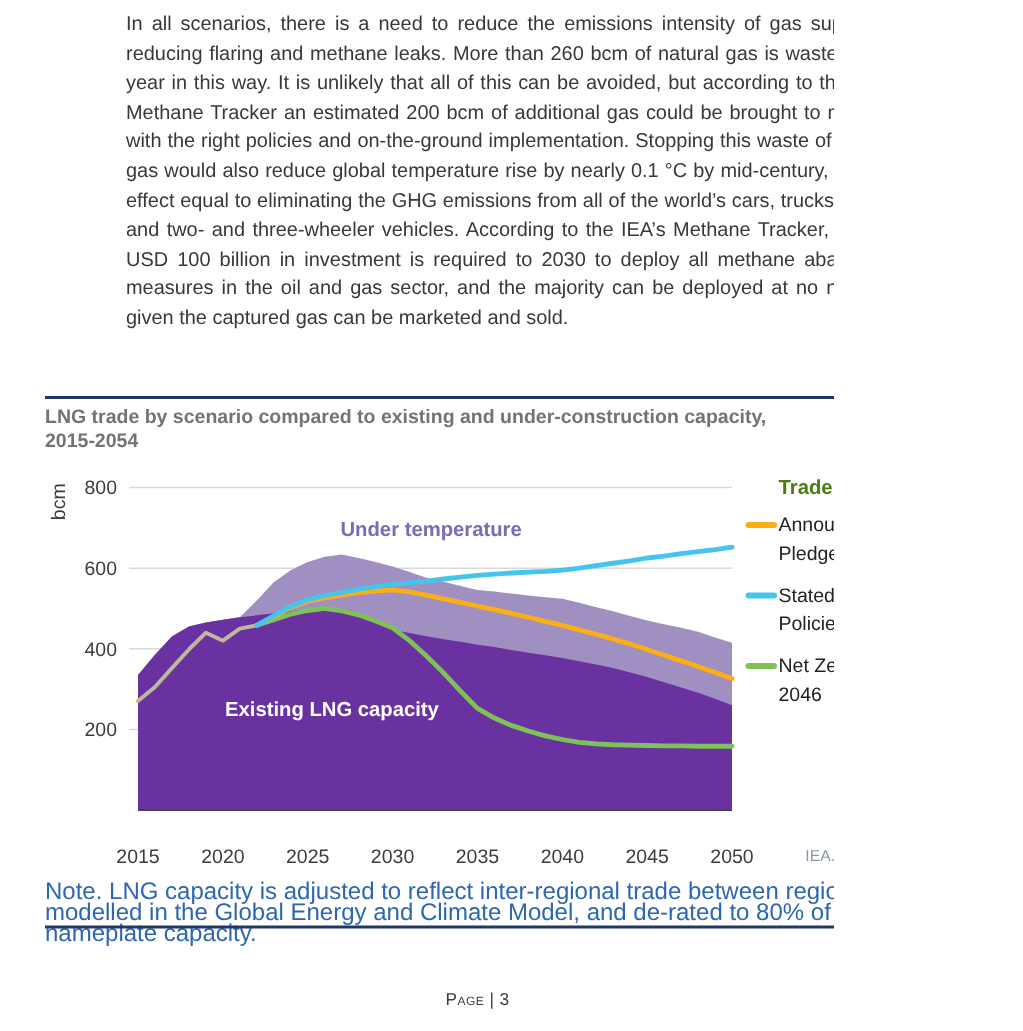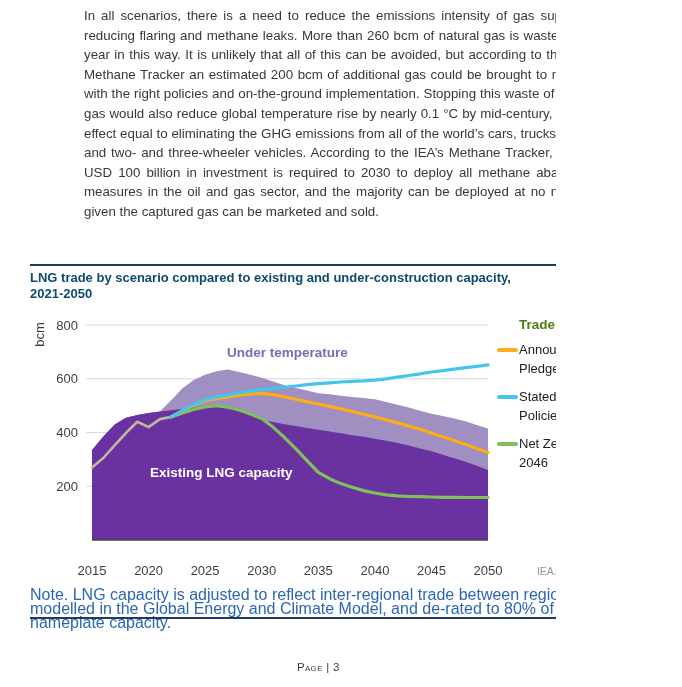--- a/index.html
+++ b/index.html
@@ -7,21 +7,21 @@
         font-family:"Liberation Sans",sans-serif;overflow:hidden;}
 
   .body-text{position:absolute;left:84px;top:6px;width:515px;margin:0;
              font-size:13.3px;line-height:19.6px;color:#383838;text-align:justify;}
 
   .rule{position:absolute;left:30px;height:2px;background:#1f3864;}
   .rule-top{top:264px;width:628px;}
   .rule-bottom{top:617px;width:588px;}
 
   .fig-title{position:absolute;left:30px;top:270px;width:620px;
-             font-size:13px;font-weight:bold;color:#0c4a6e;line-height:15.5px;}
+             font-size:13px;font-weight:bold;color:#737373;line-height:15.5px;}
 
   #chart-svg{position:absolute;left:0;top:0;font-family:"Liberation Sans",sans-serif;}
 
   .ylabel{position:absolute;left:19px;top:327px;width:40px;height:15px;text-align:center;
           font-size:13px;color:#3d3d3d;transform:rotate(-90deg);}
 
   .ann-under{position:absolute;left:227px;top:345px;font-size:13.5px;font-weight:bold;color:#7b6ab5;}
   .ann-existing{position:absolute;left:134px;top:465px;font-size:13.5px;font-weight:bold;color:#ffffff;padding-left:16px;}
 
   .legend{position:absolute;left:497px;top:317px;width:150px;}
@@ -44,21 +44,21 @@
 </style>
 </head>
 <body>
 
 <div class="page">
 
   <p class="body-text">In all scenarios, there is a need to reduce the emissions intensity of gas supply by reducing flaring and methane leaks. More than 260 bcm of natural gas is wasted each year in this way. It is unlikely that all of this can be avoided, but according to the IEA’s Methane Tracker an estimated 200 bcm of additional gas could be brought to markets with the right policies and on-the-ground implementation. Stopping this waste of natural gas would also reduce global temperature rise by nearly 0.1 °C by mid-century, with an effect equal to eliminating the GHG emissions from all of the world’s cars, trucks, buses and two- and three-wheeler vehicles. According to the IEA’s Methane Tracker, around USD 100 billion in investment is required to 2030 to deploy all methane abatement measures in the oil and gas sector, and the majority can be deployed at no net cost given the captured gas can be marketed and sold.</p>
 
   <div class="rule rule-top"></div>
 
-  <div class="fig-title"><span>LNG trade by scenario compared to existing and under-construction capacity,</span><br><span>2021-2050</span></div>
+  <div class="fig-title"><span>LNG trade by scenario compared to existing and under-construction capacity,</span><br><span>2015-2054</span></div>
 
   <svg id="chart-svg" width="682" height="687" viewBox="0 0 682 687">
       <line x1="86" y1="486.3" x2="488" y2="486.3" stroke="#d9d9d9" stroke-width="1"></line>
       <line x1="86" y1="432.5" x2="488" y2="432.5" stroke="#d9d9d9" stroke-width="1"></line>
       <line x1="86" y1="378.8" x2="488" y2="378.8" stroke="#d9d9d9" stroke-width="1"></line>
       <line x1="86" y1="325.0" x2="488" y2="325.0" stroke="#d9d9d9" stroke-width="1"></line>
       <polygon points="92.0,540.0 92.0,450.0 103.3,436.5 114.6,424.4 125.9,417.7 137.3,415.0 148.6,413.1 159.9,411.5 171.2,400.3 182.5,388.2 193.8,380.1 205.1,374.7 216.5,371.2 227.8,369.6 239.1,372.0 250.4,374.7 261.7,377.7 273.0,381.4 284.3,385.2 295.7,387.9 307.0,390.6 318.3,393.3 329.6,394.3 340.9,395.7 352.2,397.0 363.5,398.1 374.9,399.2 386.2,401.9 397.5,404.8 408.8,407.5 420.1,410.7 431.4,413.7 442.7,416.1 454.1,418.5 465.4,421.2 476.7,425.0 488.0,428.5 488.0,540.0" fill="#a08fc1"></polygon>
       <polygon points="92.0,540.0 92.0,450.0 103.3,436.5 114.6,424.4 125.9,417.7 137.3,415.0 148.6,413.1 159.9,411.5 171.2,410.2 182.5,408.9 193.8,407.5 205.1,406.2 216.5,405.1 227.8,405.9 239.1,408.3 250.4,414.2 261.7,419.9 273.0,422.0 284.3,424.2 295.7,426.1 307.0,427.9 318.3,429.8 329.6,431.4 340.9,433.3 352.2,435.2 363.5,436.8 374.9,438.7 386.2,440.8 397.5,443.0 408.8,445.4 420.1,448.4 431.4,451.3 442.7,454.8 454.1,458.3 465.4,461.8 476.7,465.8 488.0,470.1 488.0,540.0" fill="#6a31a1"></polygon>
       <line x1="92" y1="540" x2="488" y2="540" stroke="#454545" stroke-width="1.3"></line>
       <polyline points="92.0,467.4 103.3,458.0 114.6,445.4 125.9,433.0 137.3,421.8 148.6,427.1 159.9,419.1 171.2,416.9" fill="none" stroke="#c0b89a" stroke-width="2.6" stroke-linejoin="round" stroke-linecap="round"></polyline>

